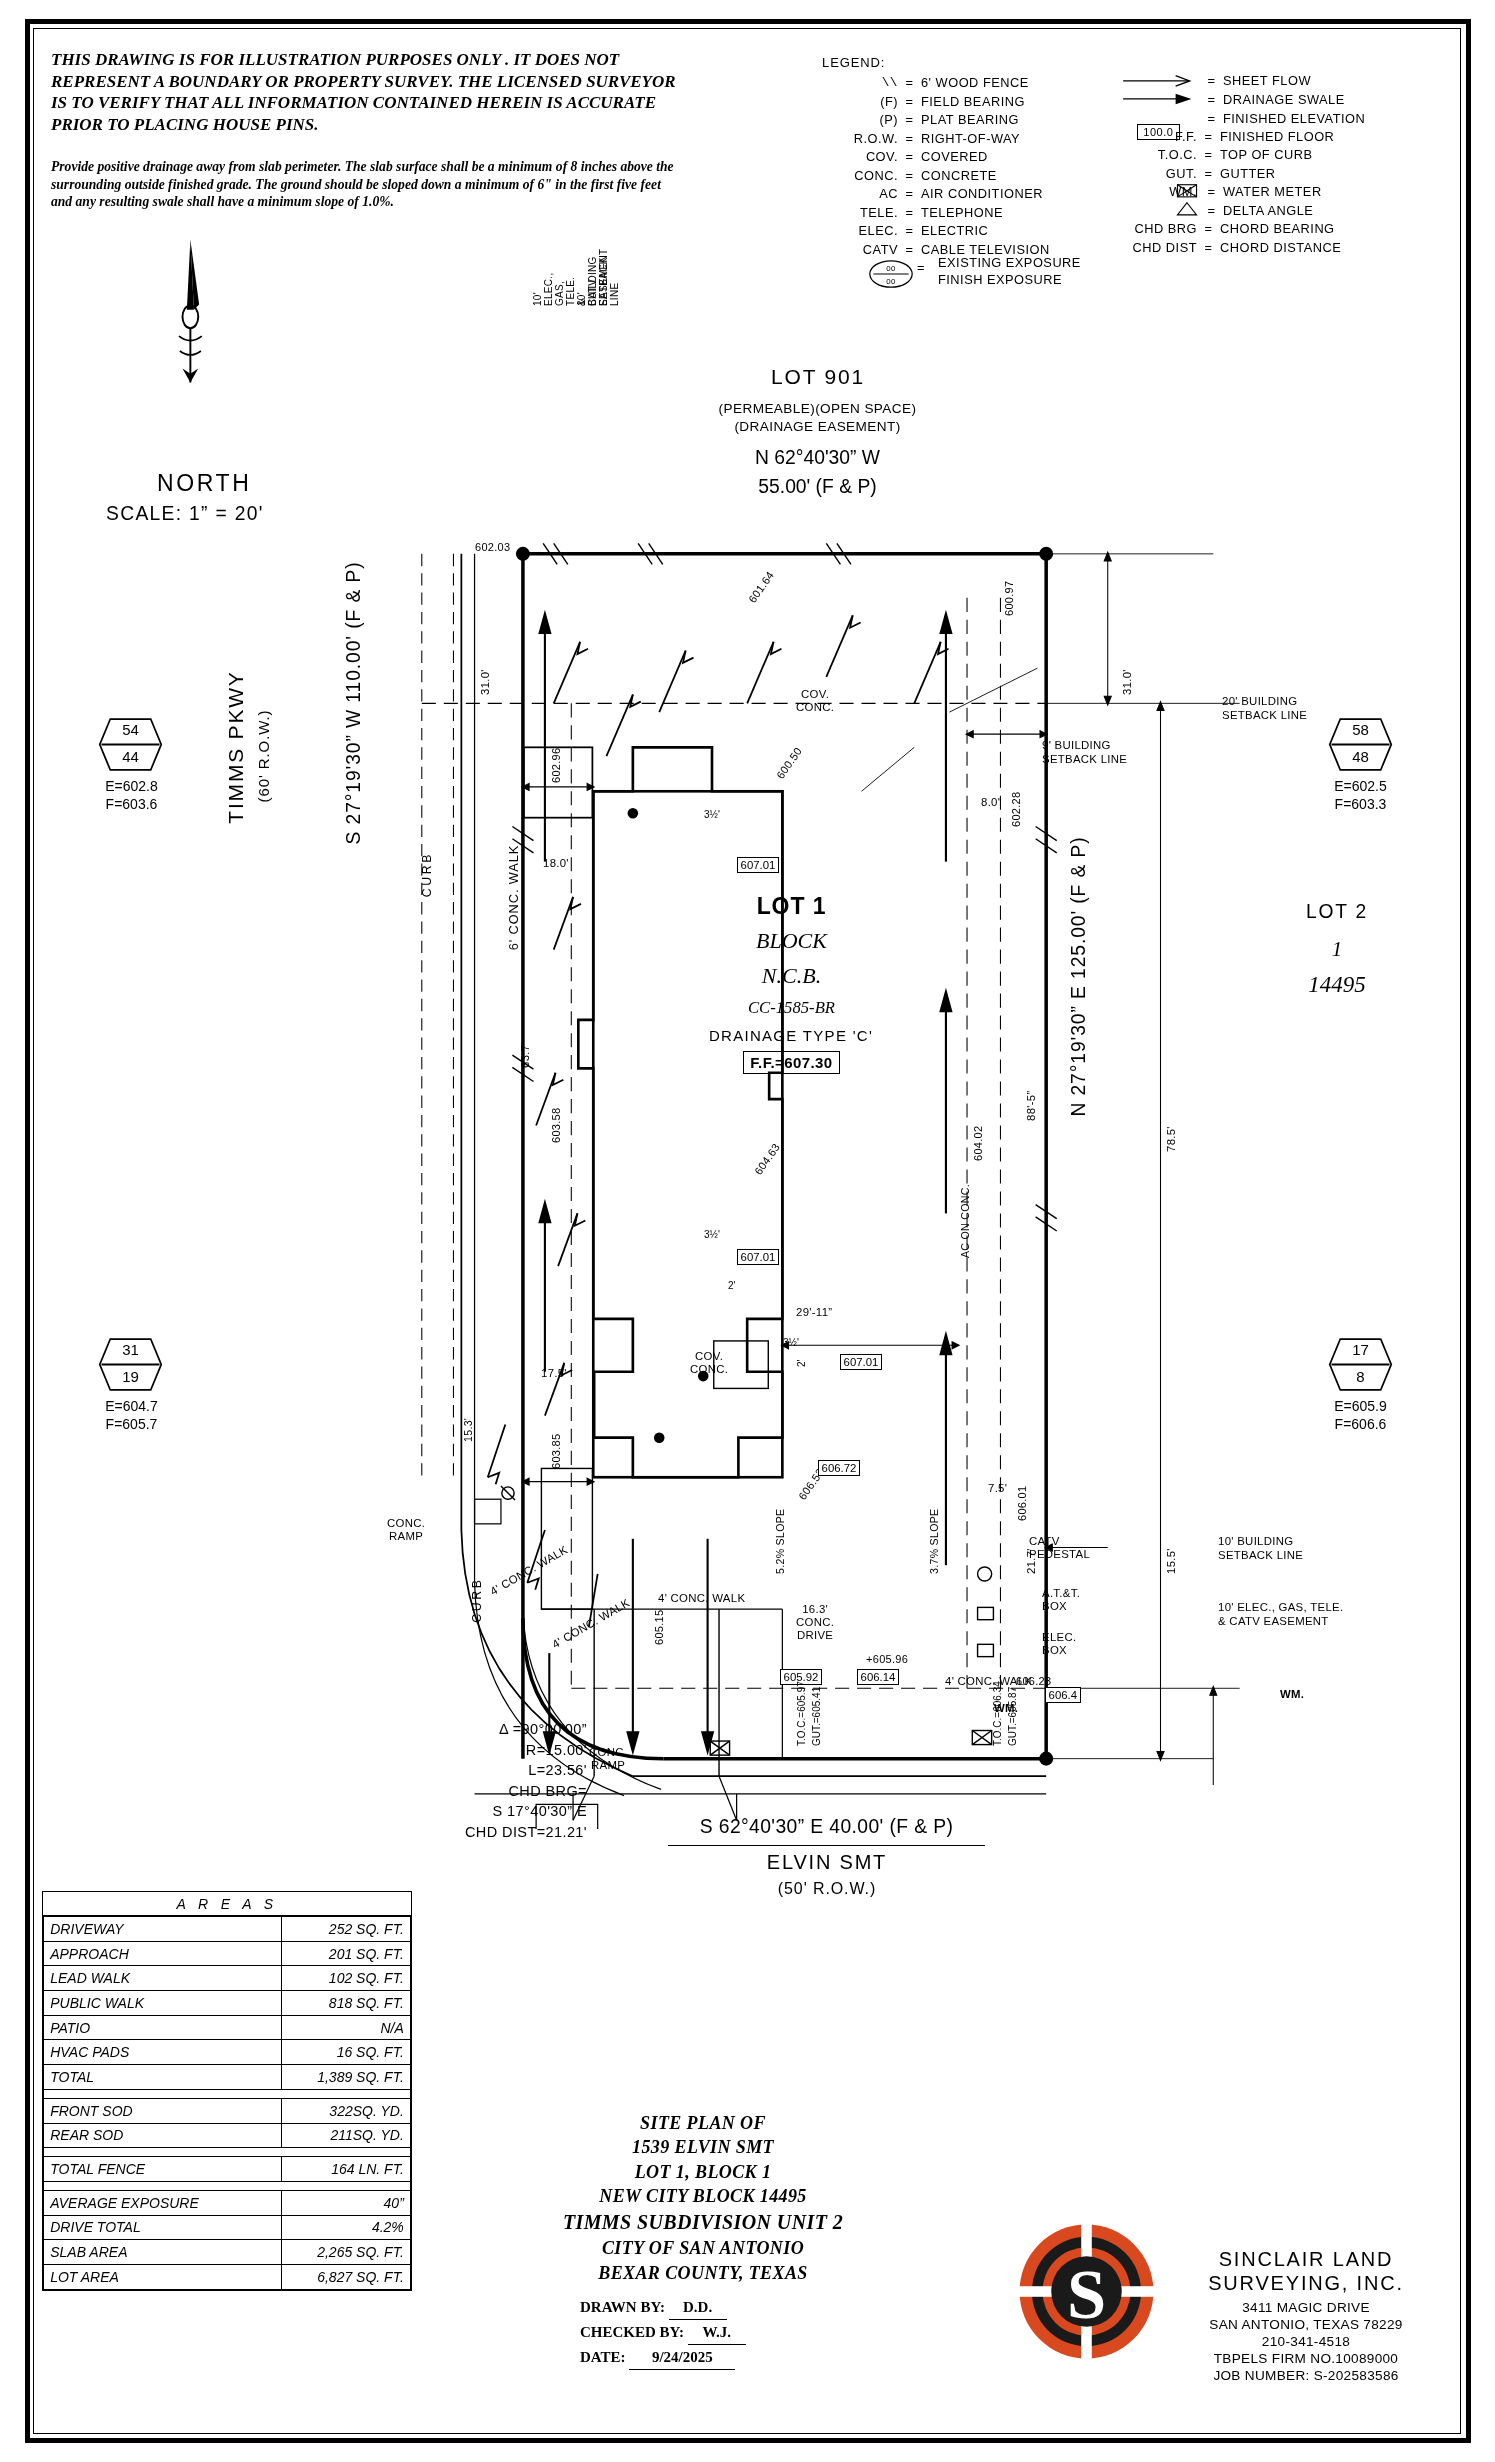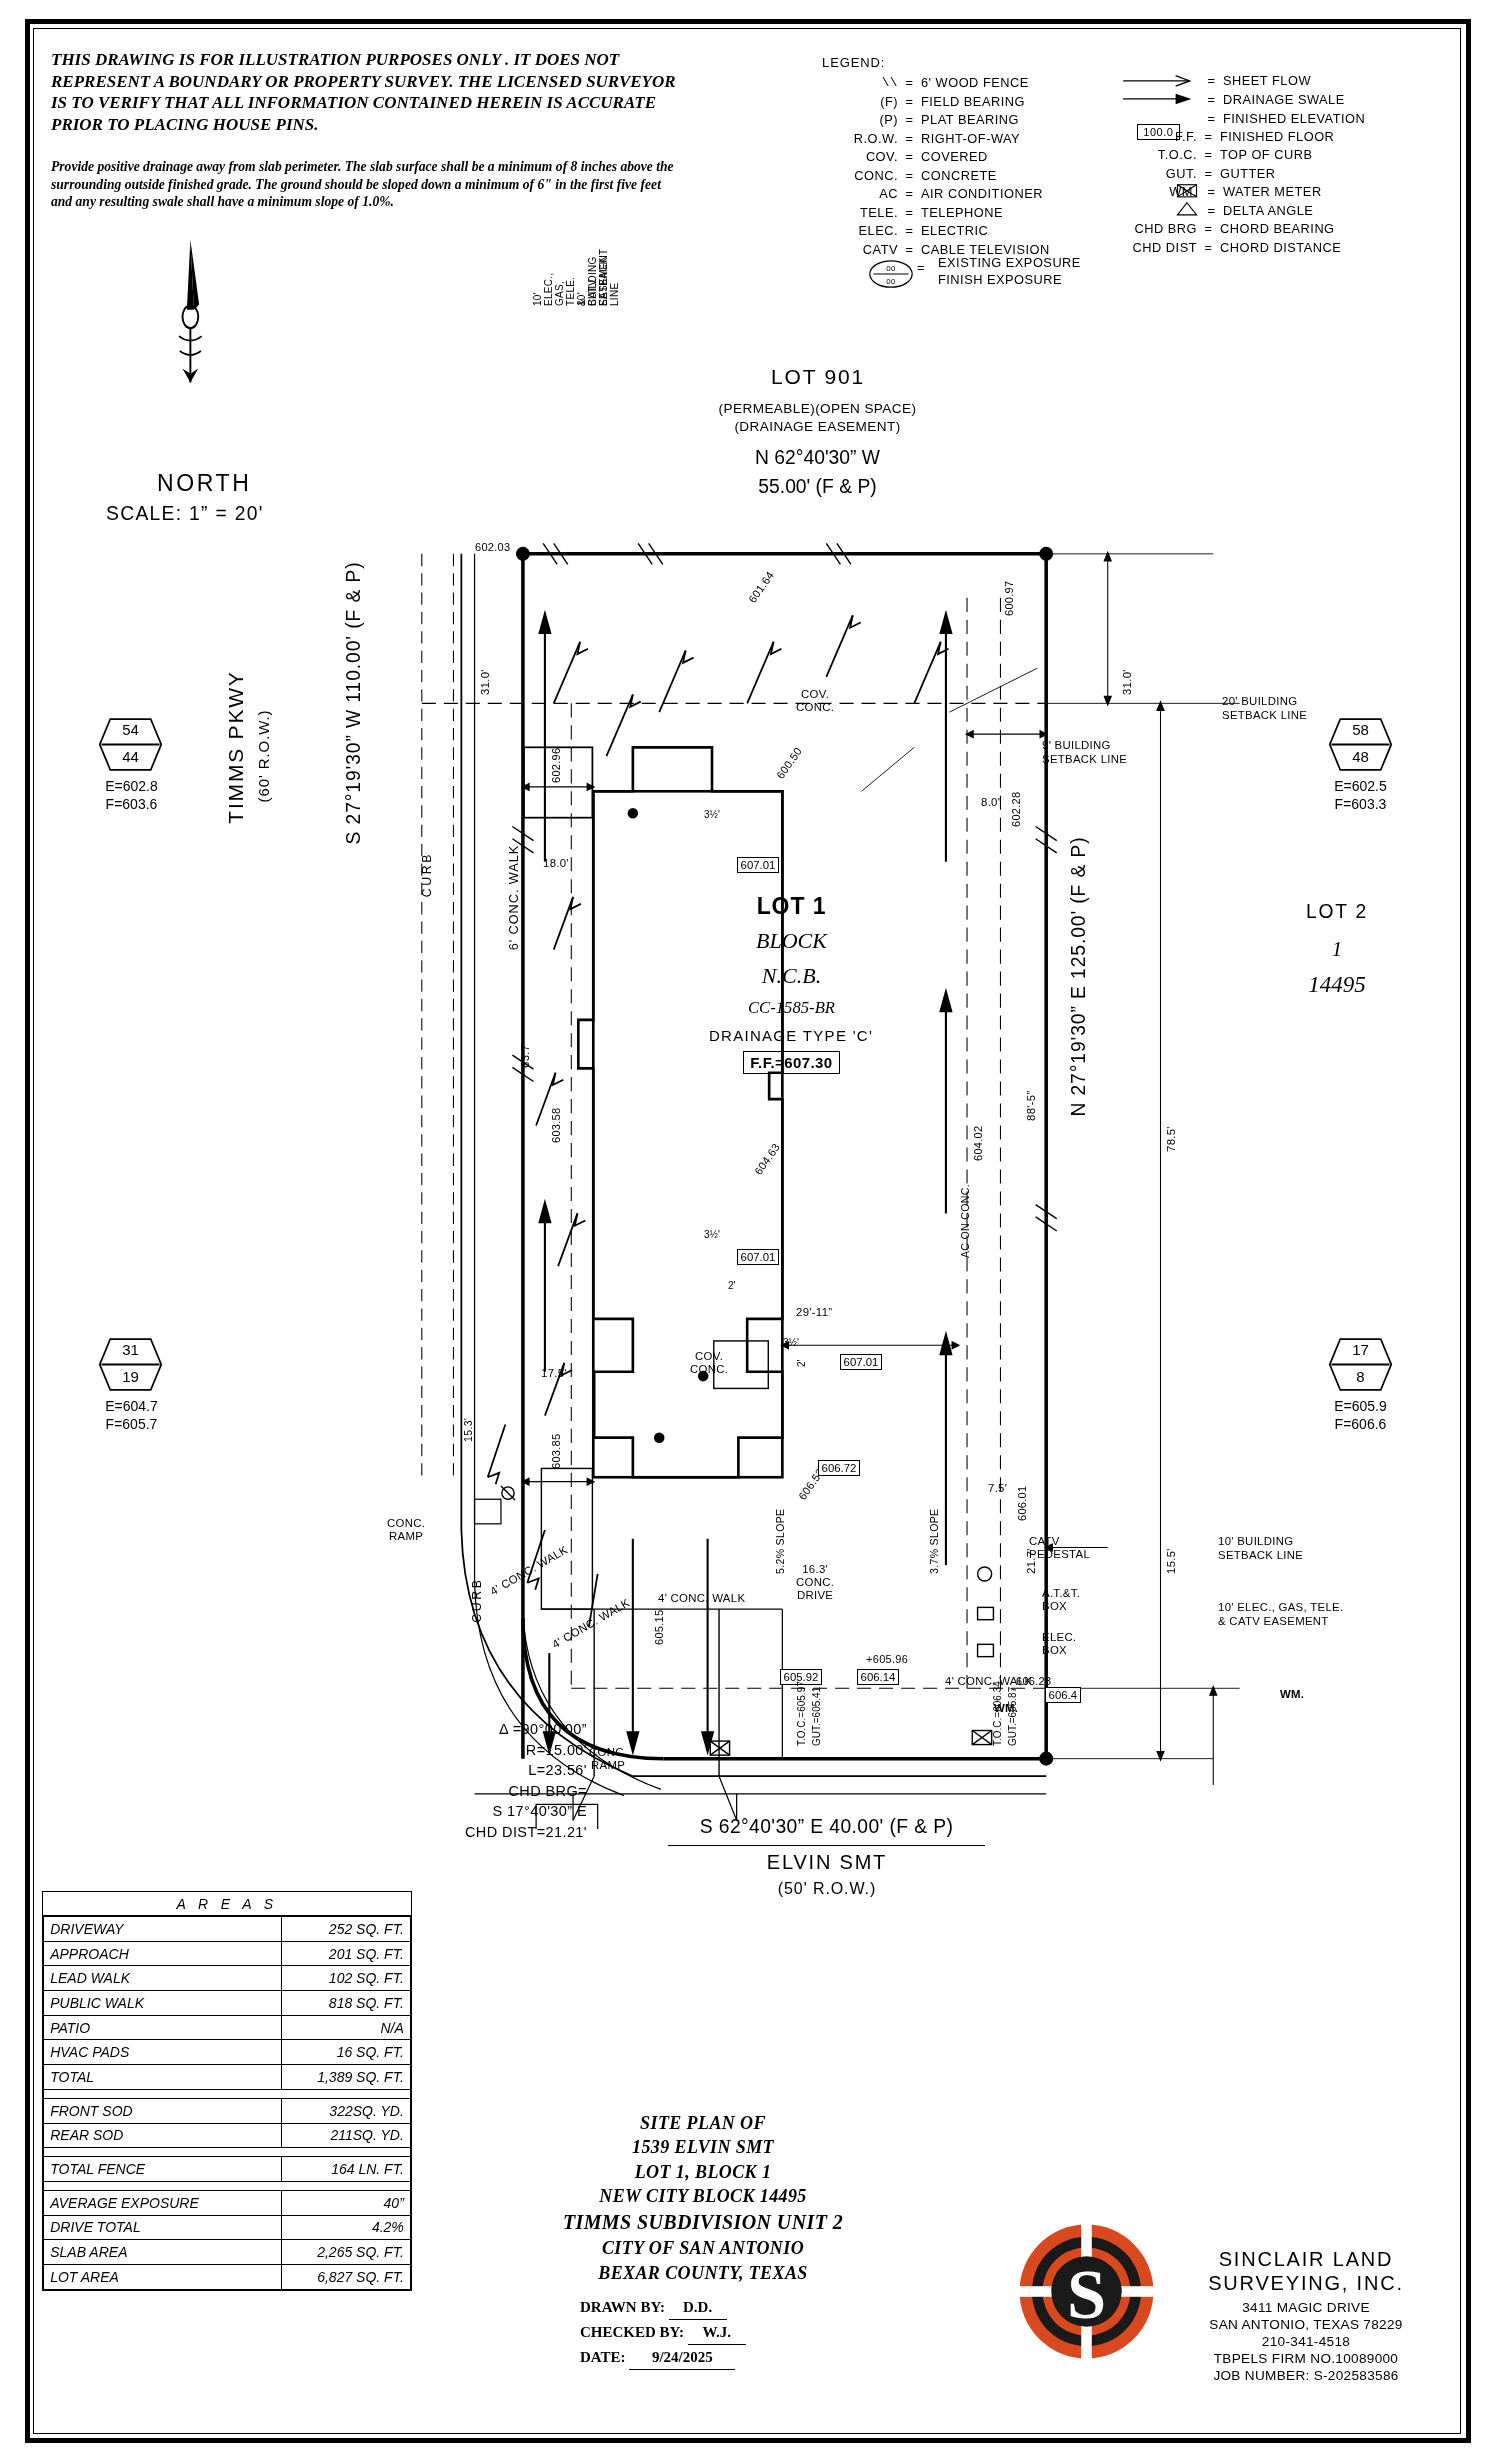--- a/index.html
+++ b/index.html
@@ -536,21 +536,21 @@
   <div class="ann" style="left:690px;top:1350px;line-height:1.15;text-align:center;">COV.<br>CONC.</div>
 
   <div class="ann" style="left:387px;top:1517px;line-height:1.15;text-align:center;">CONC.<br>RAMP</div>
   <div class="ann" style="left:589px;top:1746px;line-height:1.15;text-align:center;">CONC.<br>RAMP</div>
 
   <div class="ann" style="left:658px;top:1592px;">4' CONC. WALK</div>
   <div class="ann" style="left:945px;top:1675px;">4' CONC. WALK</div>
   <div class="ann" style="left:488px;top:1587px;width:35px;transform:rotate(-30deg);transform-origin:left top;">4' CONC. WALK</div>
   <div class="ann" style="left:550px;top:1640px;width:35px;transform:rotate(-30deg);transform-origin:left top;">4' CONC. WALK</div>
 
-  <div class="ann" style="left:796px;top:1563px;line-height:1.15;text-align:center;">16.3'<br>CONC.<br>DRIVE</div>
+  <div class="ann" style="left:796px;top:1603px;line-height:1.15;text-align:center;">16.3'<br>CONC.<br>DRIVE</div>
   <div class="ann" style="left:774px;top:1574px;width:62px;transform:rotate(-90deg);transform-origin:left top;font-size:10.6px;">5.2% SLOPE</div>
   <div class="ann" style="left:928px;top:1574px;width:62px;transform:rotate(-90deg);transform-origin:left top;font-size:10.6px;">3.7% SLOPE</div>
 
   <div class="ann" style="left:959px;top:1258px;width:70px;transform:rotate(-90deg);transform-origin:left top;font-size:10.6px;">AC ON CONC.</div>
 
   <div class="ann" style="left:1029px;top:1535px;line-height:1.15;">CATV<br>PEDESTAL</div>
   <div class="ann" style="left:1042px;top:1587px;line-height:1.15;">A.T.&amp;T.<br>BOX</div>
   <div class="ann" style="left:1042px;top:1631px;line-height:1.15;">ELEC.<br>BOX</div>
   <div class="ann" style="left:994px;top:1702px;font-weight:bold;">WM.</div>
   <div class="ann" style="left:1280px;top:1688px;font-weight:bold;">WM.</div>

